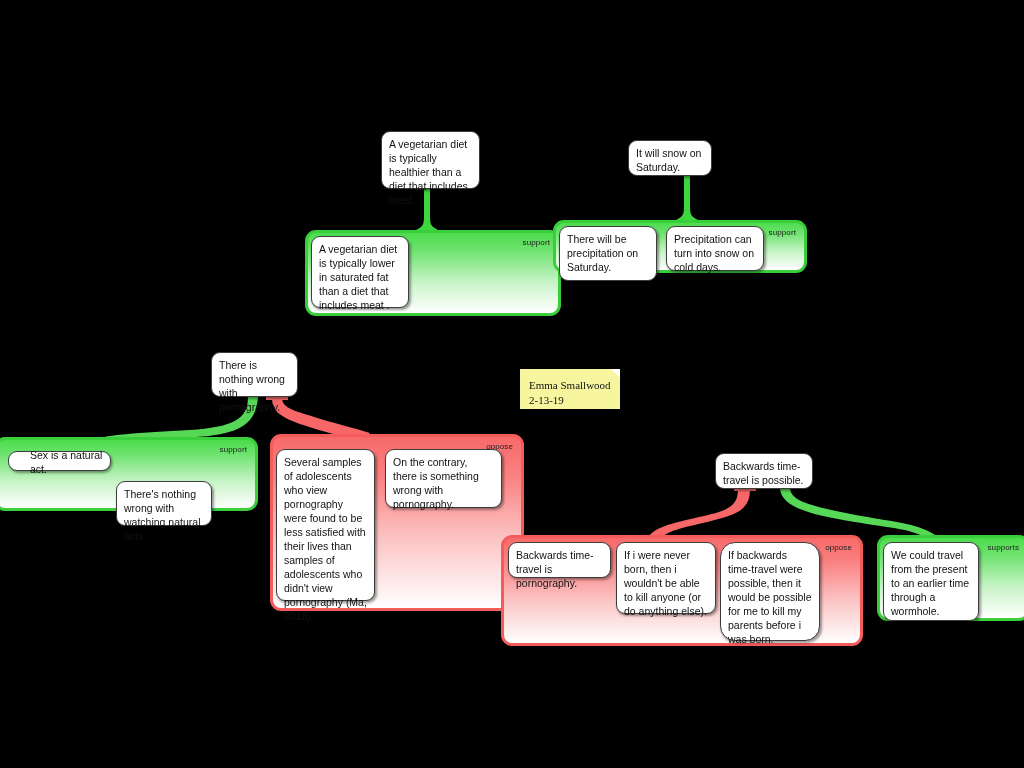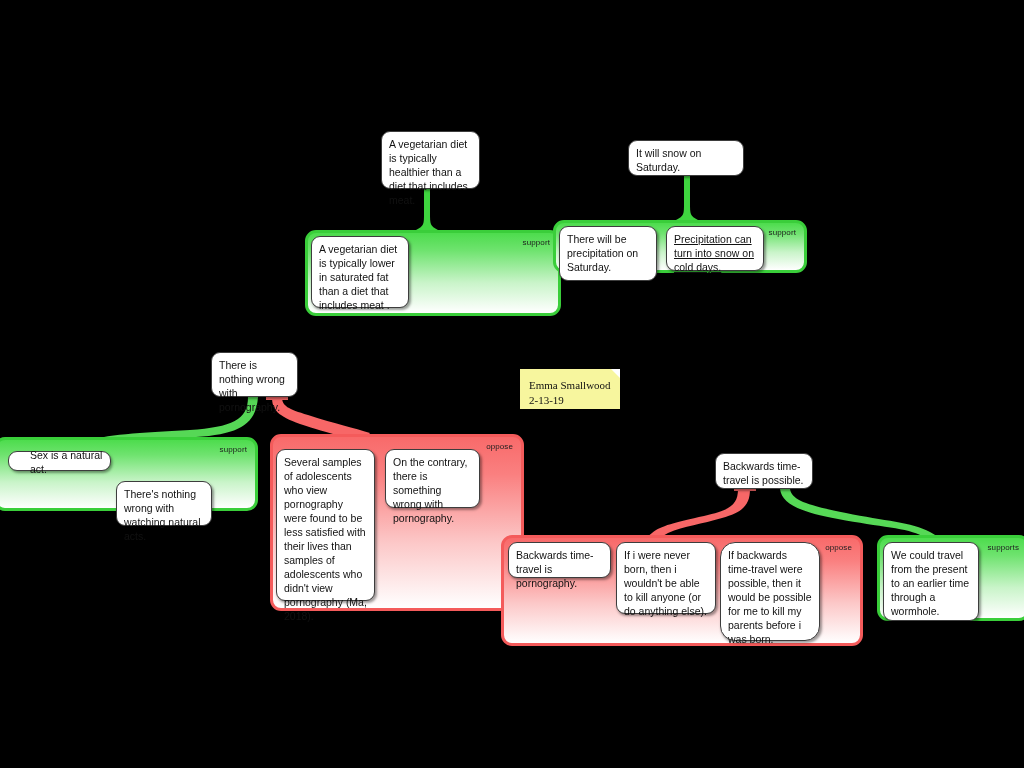--- a/index.html
+++ b/index.html
@@ -130,35 +130,35 @@
 
   <div class="group support" style="left:305px; top:230px; width:250px; height:80px;">
     <span class="group-label">support</span>
   </div>
   <div class="card claim" style="left:381px; top:131px; width:99px; height:58px;">A vegetarian diet is typically healthier than a diet that includes meat.</div>
   <div class="card" style="left:311px; top:236px; width:98px; height:72px;">A vegetarian diet is typically lower in saturated fat than a diet that includes meat .</div>
 
   <div class="group support" style="left:553px; top:220px; width:248px; height:47px;">
     <span class="group-label">support</span>
   </div>
-  <div class="card claim" style="left:628px; top:140px; width:116px; height:36px;">It will snow on Saturday.</div>
+  <div class="card claim" style="left:628px; top:140px; width:84px; height:36px;">It will snow on Saturday.</div>
   <div class="card" style="left:559px; top:226px; width:98px; height:55px;">There will be precipitation on Saturday.</div>
-  <div class="card" style="left:666px; top:226px; width:98px; height:45px;text-decoration:underline;">Precipitation can turn into snow on cold days.</div>
+  <div class="card" style="left:666px; top:226px; width:98px; height:45px;">Precipitation can turn into snow on cold days.</div>
 
   <div class="group support" style="left:-6px; top:437px; width:258px; height:68px;">
     <span class="group-label">support</span>
   </div>
   <div class="group oppose" style="left:270px; top:434px; width:248px; height:171px;">
     <span class="group-label">oppose</span>
   </div>
   <div class="card claim" style="left:211px; top:352px; width:87px; height:45px;">There is nothing wrong with pornography.</div>
   <div class="card center" style="left:8px; top:451px; width:103px; height:20px;padding-left:21px;">Sex is a natural act.</div>
   <div class="card" style="left:116px; top:445px; width:96px; height:45px;margin-top:36px;">There's nothing wrong with watching natural acts.</div>
   <div class="card" style="left:276px; top:449px; width:99px; height:152px;">Several samples of adolescents who view pornography were found to be less satisfied with their lives than samples of adolescents who didn't view pornography (Ma, 2018).</div>
-  <div class="card" style="left:385px; top:449px; width:95px; height:59px;">On the contrary, there is something wrong with pornography.</div>
+  <div class="card" style="left:385px; top:449px; width:117px; height:59px;">On the contrary, there is something wrong with pornography.</div>
 
   <div class="group oppose" style="left:501px; top:535px; width:356px; height:105px;">
     <span class="group-label">oppose</span>
   </div>
   <div class="group support" style="left:877px; top:535px; width:147px; height:80px;">
     <span class="group-label">supports</span>
   </div>
   <div class="card claim" style="left:715px; top:453px; width:98px; height:36px;">Backwards time-travel is possible.</div>
   <div class="card" style="left:508px; top:542px; width:103px; height:36px;">Backwards time-travel is pornography.</div>
   <div class="card" style="left:616px; top:542px; width:100px; height:72px;">If i were never born, then i wouldn't be able to kill anyone (or do anything else).</div>

